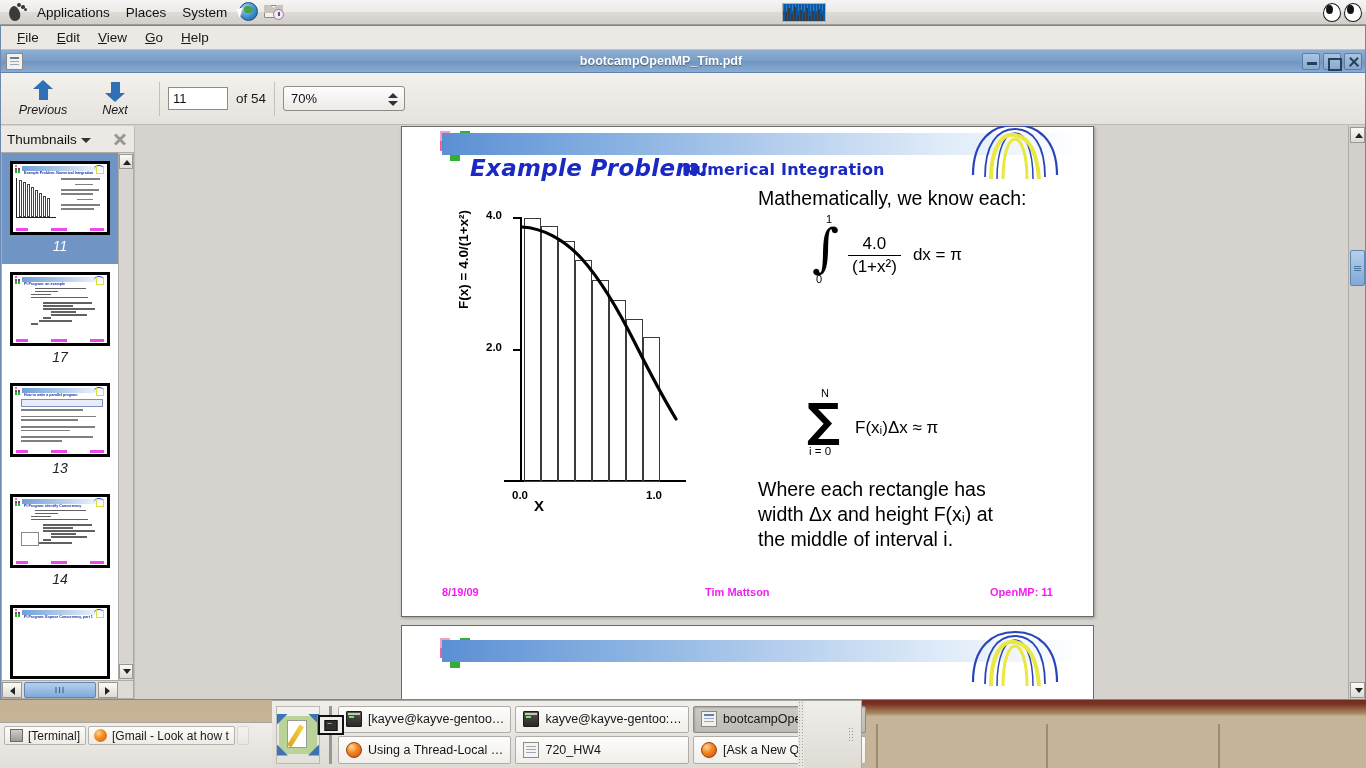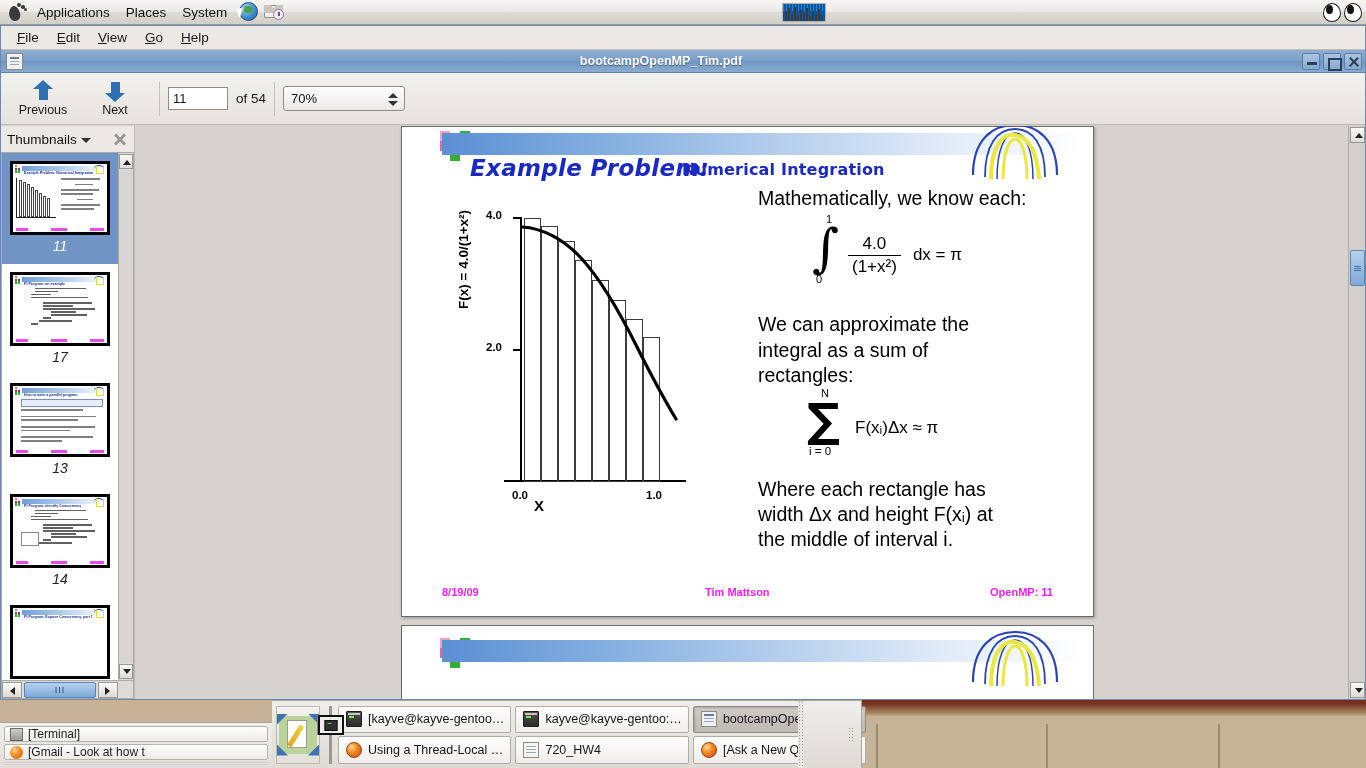--- a/index.html
+++ b/index.html
@@ -147,21 +147,21 @@
     height:24px; background:#ece9e4; border-bottom:1px solid #c2bfb9;
     display:flex; align-items:center; padding-left:7px;
   }
   .mi { font-size:13.5px; color:#1a1a1a; padding:2px 9px; }
   .mi u { text-decoration:underline; }
 
   #toolbar {
     height:52px; background:linear-gradient(180deg,#f3f1ed,#e6e3de);
     border-bottom:1px solid #bdbab4; display:flex; align-items:center; padding:0 6px;
   }
-  .tb-item { width:72px; display:flex; flex-direction:column; align-items:center; justify-content:center; }
+  .tb-item { width:72px; display:flex; flex-direction:column; align-items:center; justify-content:center;font-style:italic; }
   .arrow { width:24px; height:22px; position:relative; }
   .arrow .shaft { position:absolute; left:8px; width:9px; background:#2f6fb5; }
   .arrow.up .shaft { top:7px; height:13px; }
   .arrow.up .head { position:absolute; left:2px; top:0; width:0;height:0;
     border-left:10.5px solid transparent;border-right:10.5px solid transparent;border-bottom:9px solid #2f6fb5; }
   .arrow.dn .shaft { top:2px; height:13px; }
   .arrow.dn .head { position:absolute; left:2px; bottom:0; width:0;height:0;
     border-left:10.5px solid transparent;border-right:10.5px solid transparent;border-top:9px solid #2f6fb5; }
   .tb-label { font-size:12.5px; color:#1a1a1a; margin-top:1px; }
   .tb-sep { width:1px; height:34px; background:#c4c1bb; margin:0 8px; }
@@ -339,21 +339,21 @@
   #v-thumb { position:absolute; left:1px; top:124px; width:15px; height:36px;
     background:linear-gradient(180deg,#b7d0ec,#7ea9d8); border:1px solid #5f85b2; border-radius:2px;
     display:flex; align-items:center; justify-content:center; }
   #v-thumb i { display:block; width:7px; height:5px;
     background:repeating-linear-gradient(180deg,#4f749f 0 1px,transparent 1px 2px); }
 
   
   #behind-panel {
     position:absolute; left:0; top:722px; width:272px; height:46px;
     background:linear-gradient(180deg,#f0eeea,#e2dfda); border-top:1px solid #a8a5a0;
-    padding:3px 4px; display:flex; flex-direction:column; gap:2px;
+    padding:3px 4px; display:flex; flex-direction:row; gap:2px;
   }
   .bp-item { height:19px; background:linear-gradient(180deg,#fdfdfc,#edebe6);
     border:1px solid #b6b3ad; border-radius:2px; display:flex; align-items:center; padding:0 5px; gap:5px; }
   .bp-item span { font-size:12px; color:#1a1a1a; white-space:nowrap; overflow:hidden; }
   .mini-ic { width:13px; height:13px; flex:none; }
   .ic-term { background:linear-gradient(180deg,#cfcdc8,#9e9b96); border:1px solid #6e6b66; position:relative; }
   .ic-ff { border-radius:50%; background:radial-gradient(circle at 35% 32%,#ffd08a 0%,#f08a1e 45%,#d2561a 100%); }
 
   #taskbar {
     position:absolute; left:272px; top:700px; width:528px; height:68px;
@@ -819,21 +819,20 @@
               <div class="glyph">∫</div>
               <div class="lim-l">0</div>
             </div>
             <div class="frac">
               <div class="num">4.0</div>
               <div class="den">(1+x²)</div>
             </div>
             <div class="tail">dx = π</div>
           </div>
 
-          <div class="s-text" id="t-approx">We can approximate the integral as a sum of rectangles:</div>
 
           <div id="f-sum">
             <div class="sigma">
               <div class="lim-u">N</div>
               <div class="glyph">∑</div>
               <div class="lim-l">i = 0</div>
             </div>
             <div class="expr">F(xᵢ)Δx ≈ π</div>
           </div>
 

